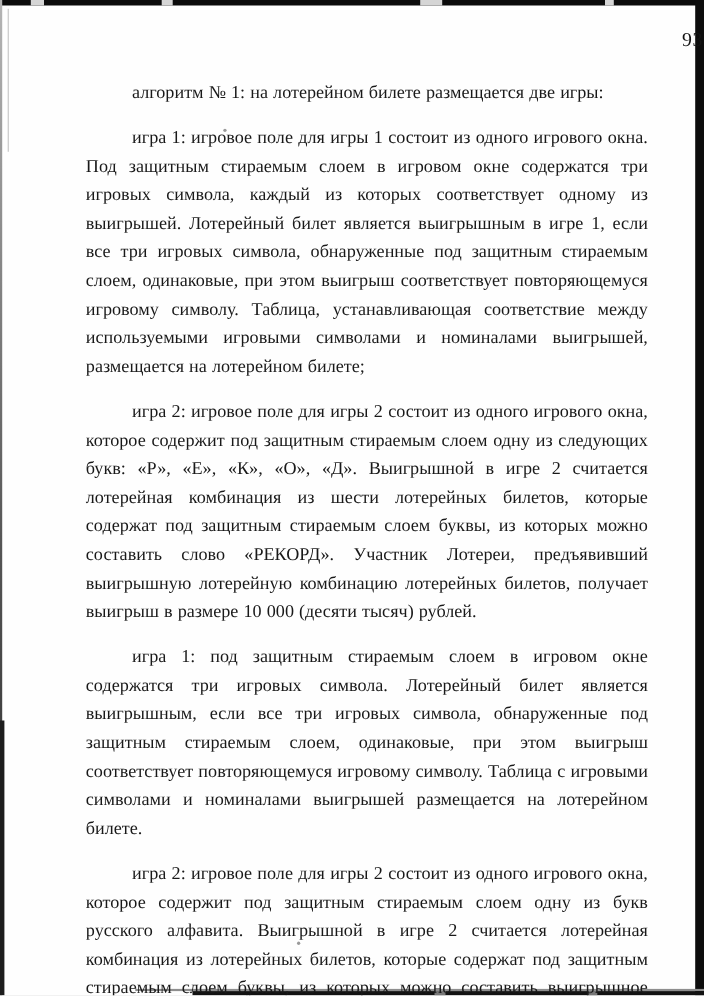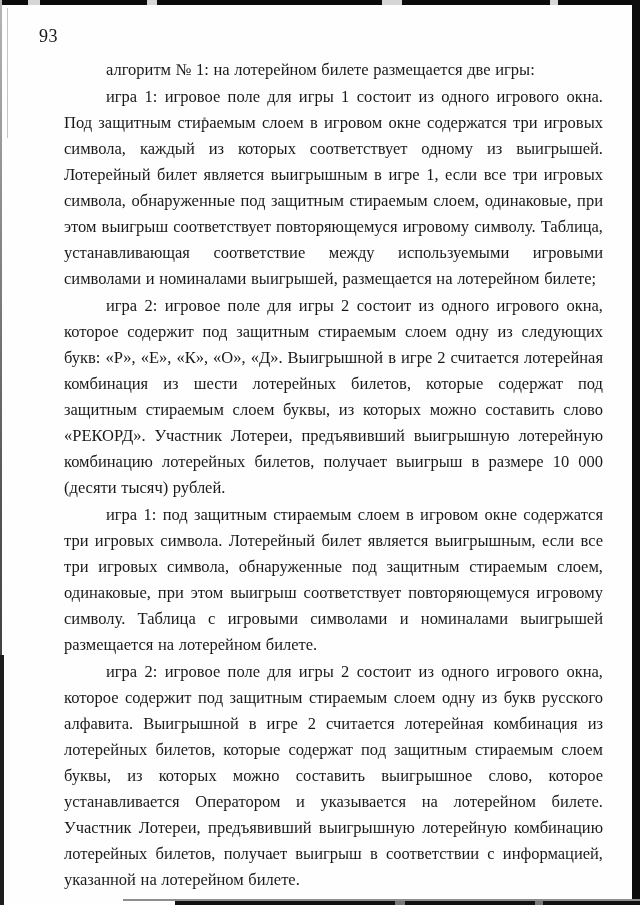--- a/index.html
+++ b/index.html
@@ -28,27 +28,27 @@
   .edge-bottom-dark { position: absolute; left: 175px; bottom: 0; width: 465px; height: 4px; background: #121212; }
   .edge-bottom-dark .notch { position: absolute; top: 0; height: 4px; background: #777; }
   .n1 { left: 220px; width: 10px; }
   .n2 { left: 360px; width: 8px; }
   .speck { position: absolute; width: 3px; height: 3px; background: #9a9a9a; border-radius: 50%; }
   .sp1 { left: 203px; top: 117px; }
   .sp2 { left: 270px; top: 856px; }
   
   .pagenum {
     position: absolute; top: 26px; left: 39px; width: 600px;
-    text-align: left; font-size: 18px; letter-spacing: 0.5px; color: #151515;
+    text-align: right; font-size: 18px; letter-spacing: 0.5px; color: #151515;
   }
   .content {
     position: absolute; left: 63px; top: 56px; width: 541px;
     font-size: 16.5px; line-height: 26px; text-align: justify;
   }
-  .content p { margin: 1px; text-indent: 42px; word-spacing: 0.5px; }
+  .content p { margin: 15px; text-indent: 42px; word-spacing: 0.5px; }
 </style>
 </head>
 <body>
 
 <div class="sheet">
 
   <div class="edge-top">
     <span class="gap gap1"></span>
     <span class="gap gap2"></span>
     <span class="gap gap3"></span>

